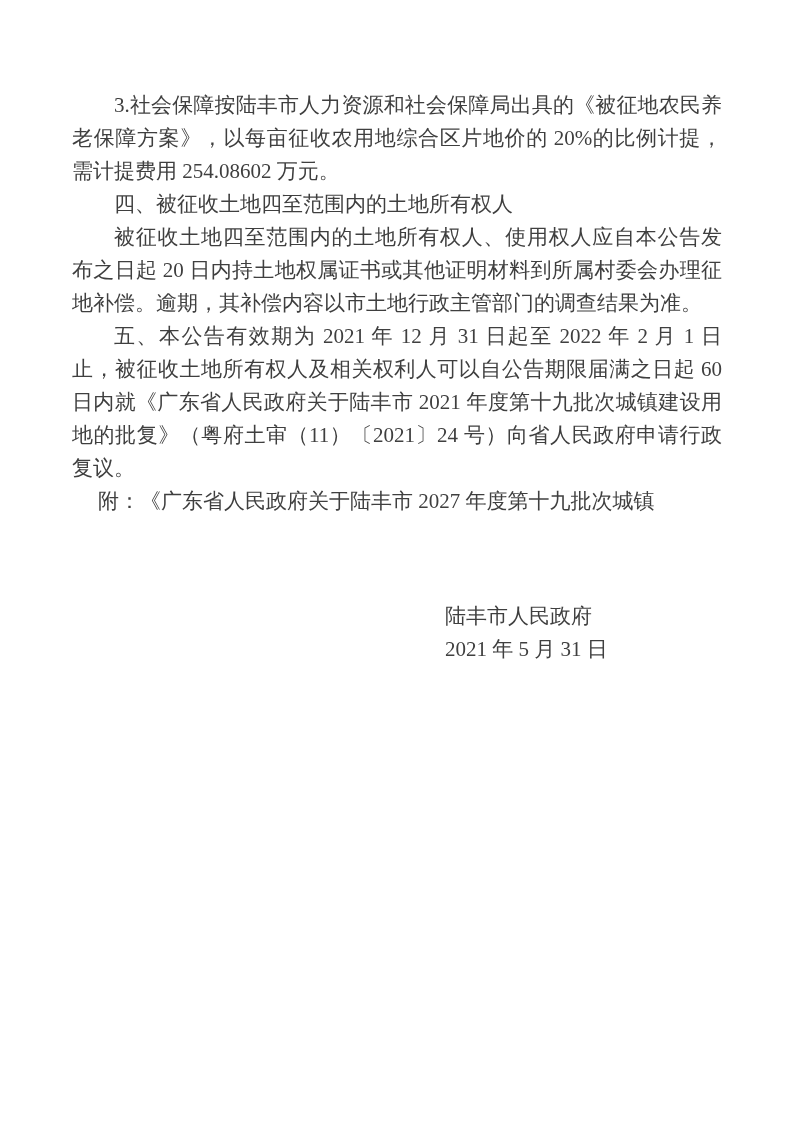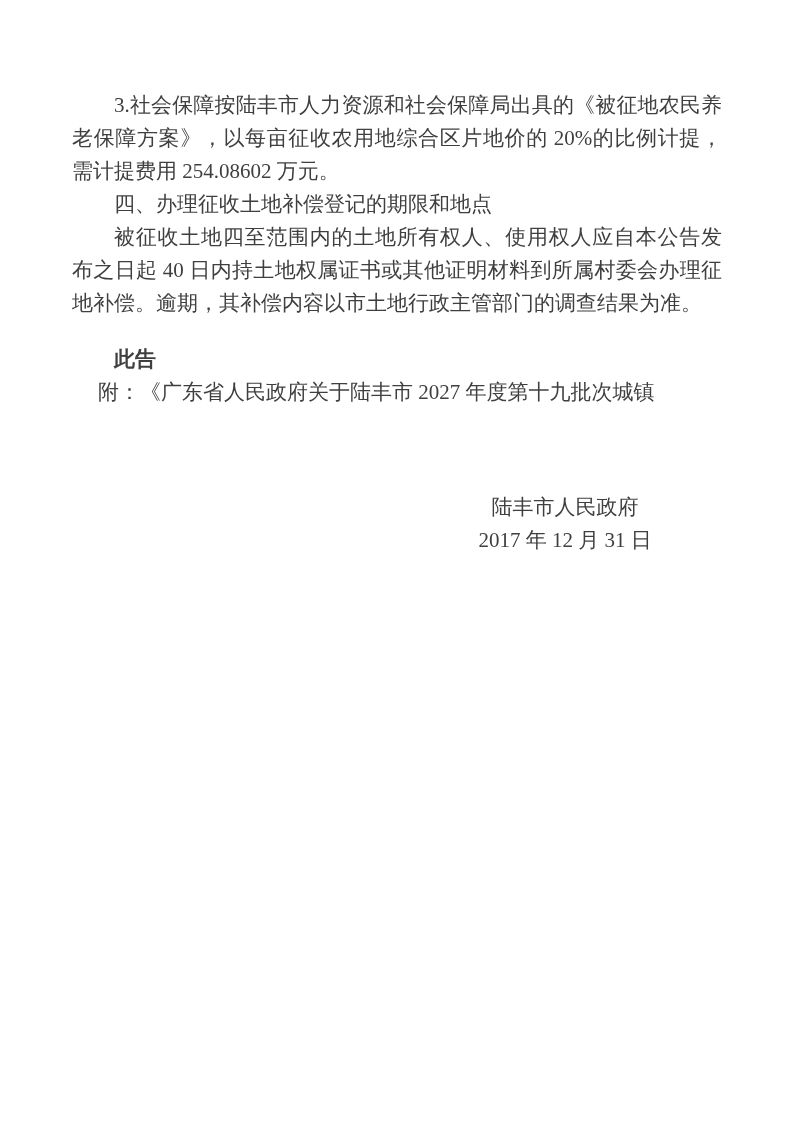--- a/index.html
+++ b/index.html
@@ -35,41 +35,40 @@
     margin: 0;
     padding-left: 26px;
   }
   .attach-line2 {
     margin: 0;
     padding-left: 63px;
   }
   .signature {
     margin: 82px 37px 0 auto;
     width: 240px;
-    text-align: center;
   }
   .signature div {
     white-space: nowrap;
   }
 </style>
 </head>
 <body>
 
 <div class="page">
 
   <p class="para">3.社会保障按陆丰市人力资源和社会保障局出具的《被征地农民养老保障方案》，以每亩征收农用地综合区片地价的 20%的比例计提，需计提费用 254.08602 万元。</p>
 
-  <p class="para">四、办理征收土地补偿登记的期限和地点</p>
+  <p class="para">四、被征收土地四至范围内的土地所有权人</p>
 
-  <p class="para">被征收土地四至范围内的土地所有权人、使用权人应自本公告发布之日起 40 日内持土地权属证书或其他证明材料到所属村委会办理征地补偿。逾期，其补偿内容以市土地行政主管部门的调查结果为准。</p>
+  <p class="para">被征收土地四至范围内的土地所有权人、使用权人应自本公告发布之日起 20 日内持土地权属证书或其他证明材料到所属村委会办理征地补偿。逾期，其补偿内容以市土地行政主管部门的调查结果为准。</p>
 
+  <p class="para">五、本公告有效期为 2021 年 12 月 31 日起至 2022 年 2 月 1 日止，被征收土地所有权人及相关权利人可以自公告期限届满之日起 60 日内就《广东省人民政府关于陆丰市 2021 年度第十九批次城镇建设用地的批复》（粤府土审（11）〔2021〕24 号）向省人民政府申请行政复议。</p>
 
-  <p class="closing">此告</p>
 
   <div class="attach-line1">附：《广东省人民政府关于陆丰市 2027 年度第十九批次城镇</div>
 
 
   <div class="signature">
     <div>陆丰市人民政府</div>
-    <div>2017 年 12 月 31 日</div>
+    <div>2021 年 5 月 31 日</div>
   </div>
 
 </div>
 
 </body></html>

